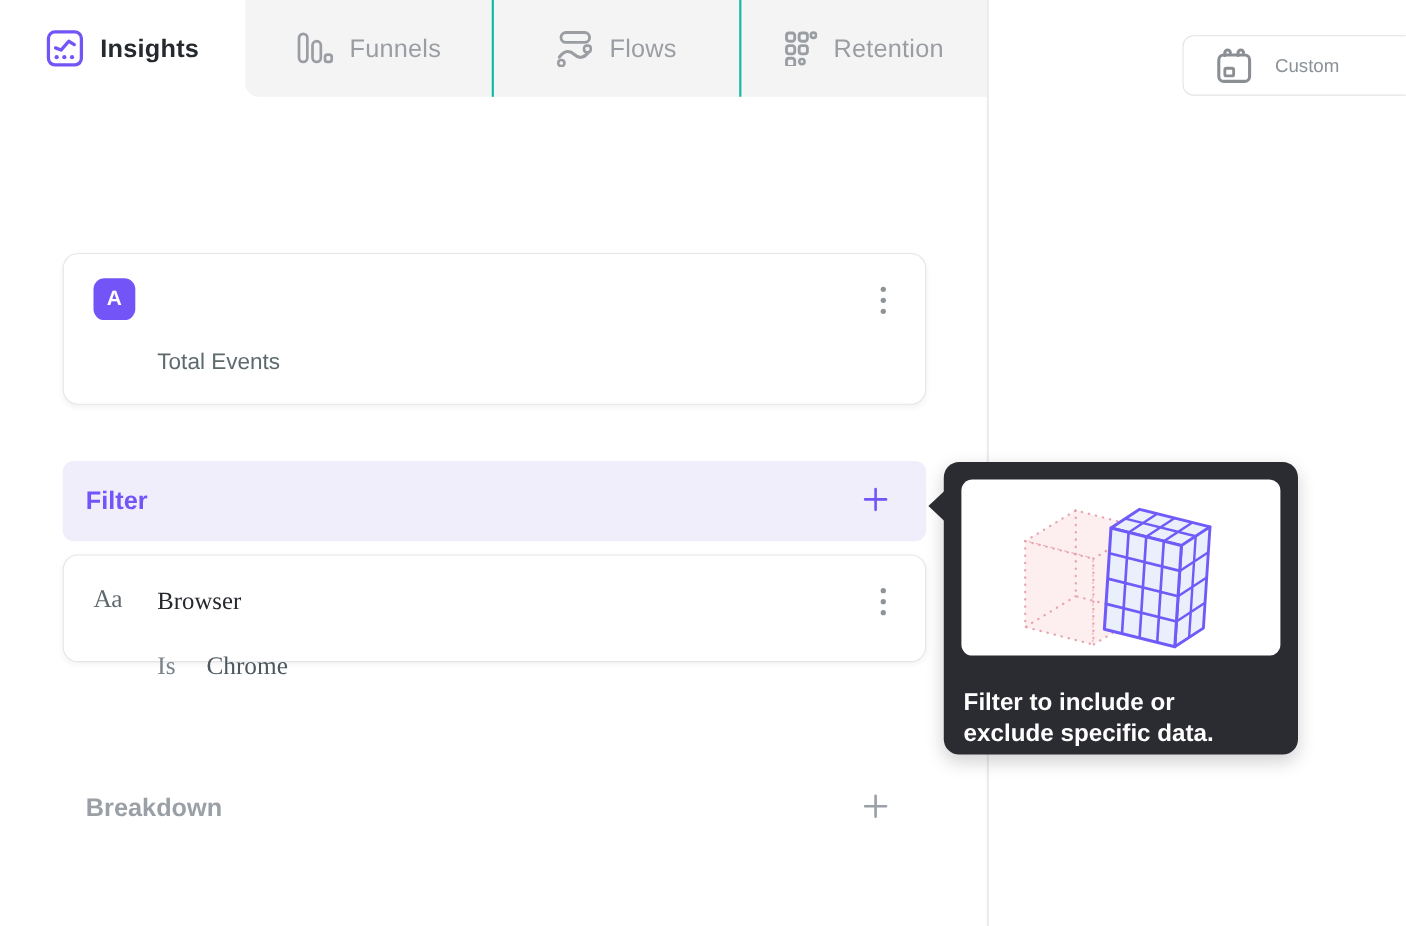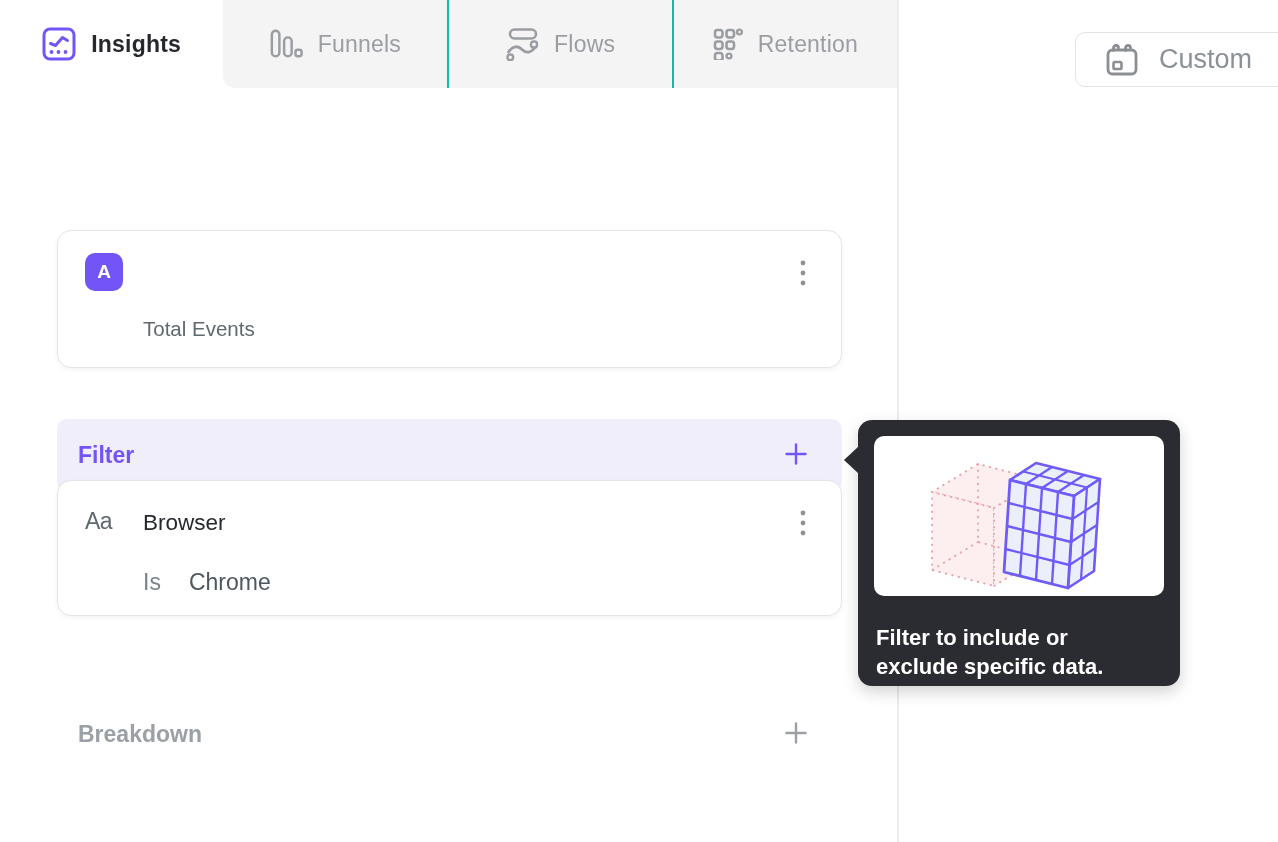--- a/index.html
+++ b/index.html
@@ -45,38 +45,38 @@
   .filter-row{top:419px;height:73px;background:var(--filter-row-bg);border-radius:10px;color:var(--accent-purple);}
   .plus-btn{position:absolute;right:33px;top:50%;transform:translateY(-50%);
             width:26px;height:26px;display:flex;align-items:center;justify-content:center;
             background:none;border:none;cursor:pointer;color:inherit;padding:0;}
   .metrics-header .plus-btn{color:#3C4046;}
 
   .card{position:absolute;left:57px;width:785px;background:#fff;
         border:1.5px solid var(--border);border-radius:14px;
         box-shadow:0 2px 5px rgba(40,40,50,.05);cursor:pointer;}
   .metric-card{top:230px;height:138px;}
-  .filter-card{top:480px;height:136px;}
+  .filter-card{top:504px;height:98px;font-family:Liberation Serif, serif;}
   .badge{position:absolute;left:27px;top:22px;width:38px;height:38px;border-radius:10px;
          background:var(--accent-purple);color:#fff;font-size:19px;font-weight:700;
          display:flex;align-items:center;justify-content:center;}
   .card-title{position:absolute;left:85px;top:29px;font-size:22.5px;font-weight:500;color:var(--dark-text);}
   .card-sub{position:absolute;left:85px;top:86px;font-size:20.5px;color:var(--slate-text);}
   .prop-type{position:absolute;left:27px;top:27px;font-size:23px;font-weight:500;color:var(--slate-text);letter-spacing:-.5px;}
   .clause{position:absolute;left:85px;top:88px;display:flex;gap:28px;font-size:23px;}
   .clause .op{color:#78838A;}
   .clause .val{color:#4D585E;}
   .kebab{position:absolute;right:30px;top:24px;background:none;border:none;cursor:pointer;padding:4px;}
   .kebab svg{display:block;}
 
   
   .custom-btn{position:absolute;left:1075px;top:32px;width:222px;height:55px;
               background:#fff;border:1.5px solid #E3E3E6;border-radius:10px;
               display:flex;align-items:center;gap:19px;padding-left:28px;cursor:pointer;}
-  .custom-btn .btn-label{font-size:27px;font-weight:500;color:#8B9197;}
+  .custom-btn .btn-label{font-size:17px;font-weight:500;color:#8B9197;}
   .custom-btn svg{display:block;}
 
   
   .tooltip{position:absolute;left:858px;top:420px;width:322px;height:266px;
            background:var(--tooltip-bg);border-radius:14px;
            box-shadow:0 6px 16px rgba(0,0,0,.18);}
   .tooltip-arrow{position:absolute;left:-14px;top:26px;width:0;height:0;
                  border-top:14px solid transparent;border-bottom:14px solid transparent;
                  border-right:15px solid var(--tooltip-bg);}
   .tooltip-illustration{position:absolute;left:16px;top:16px;width:290px;height:160px;

